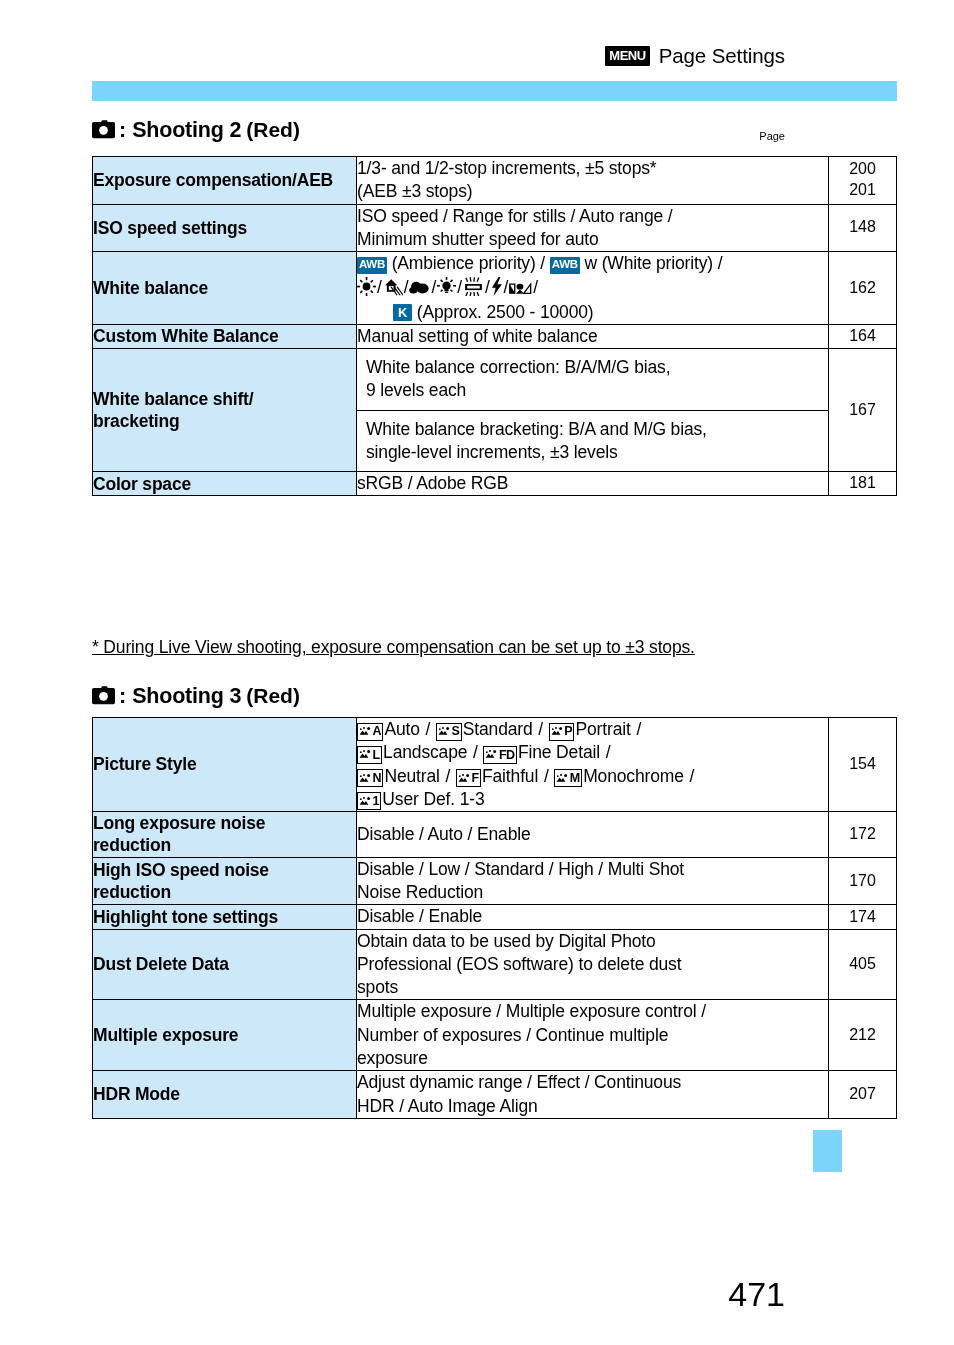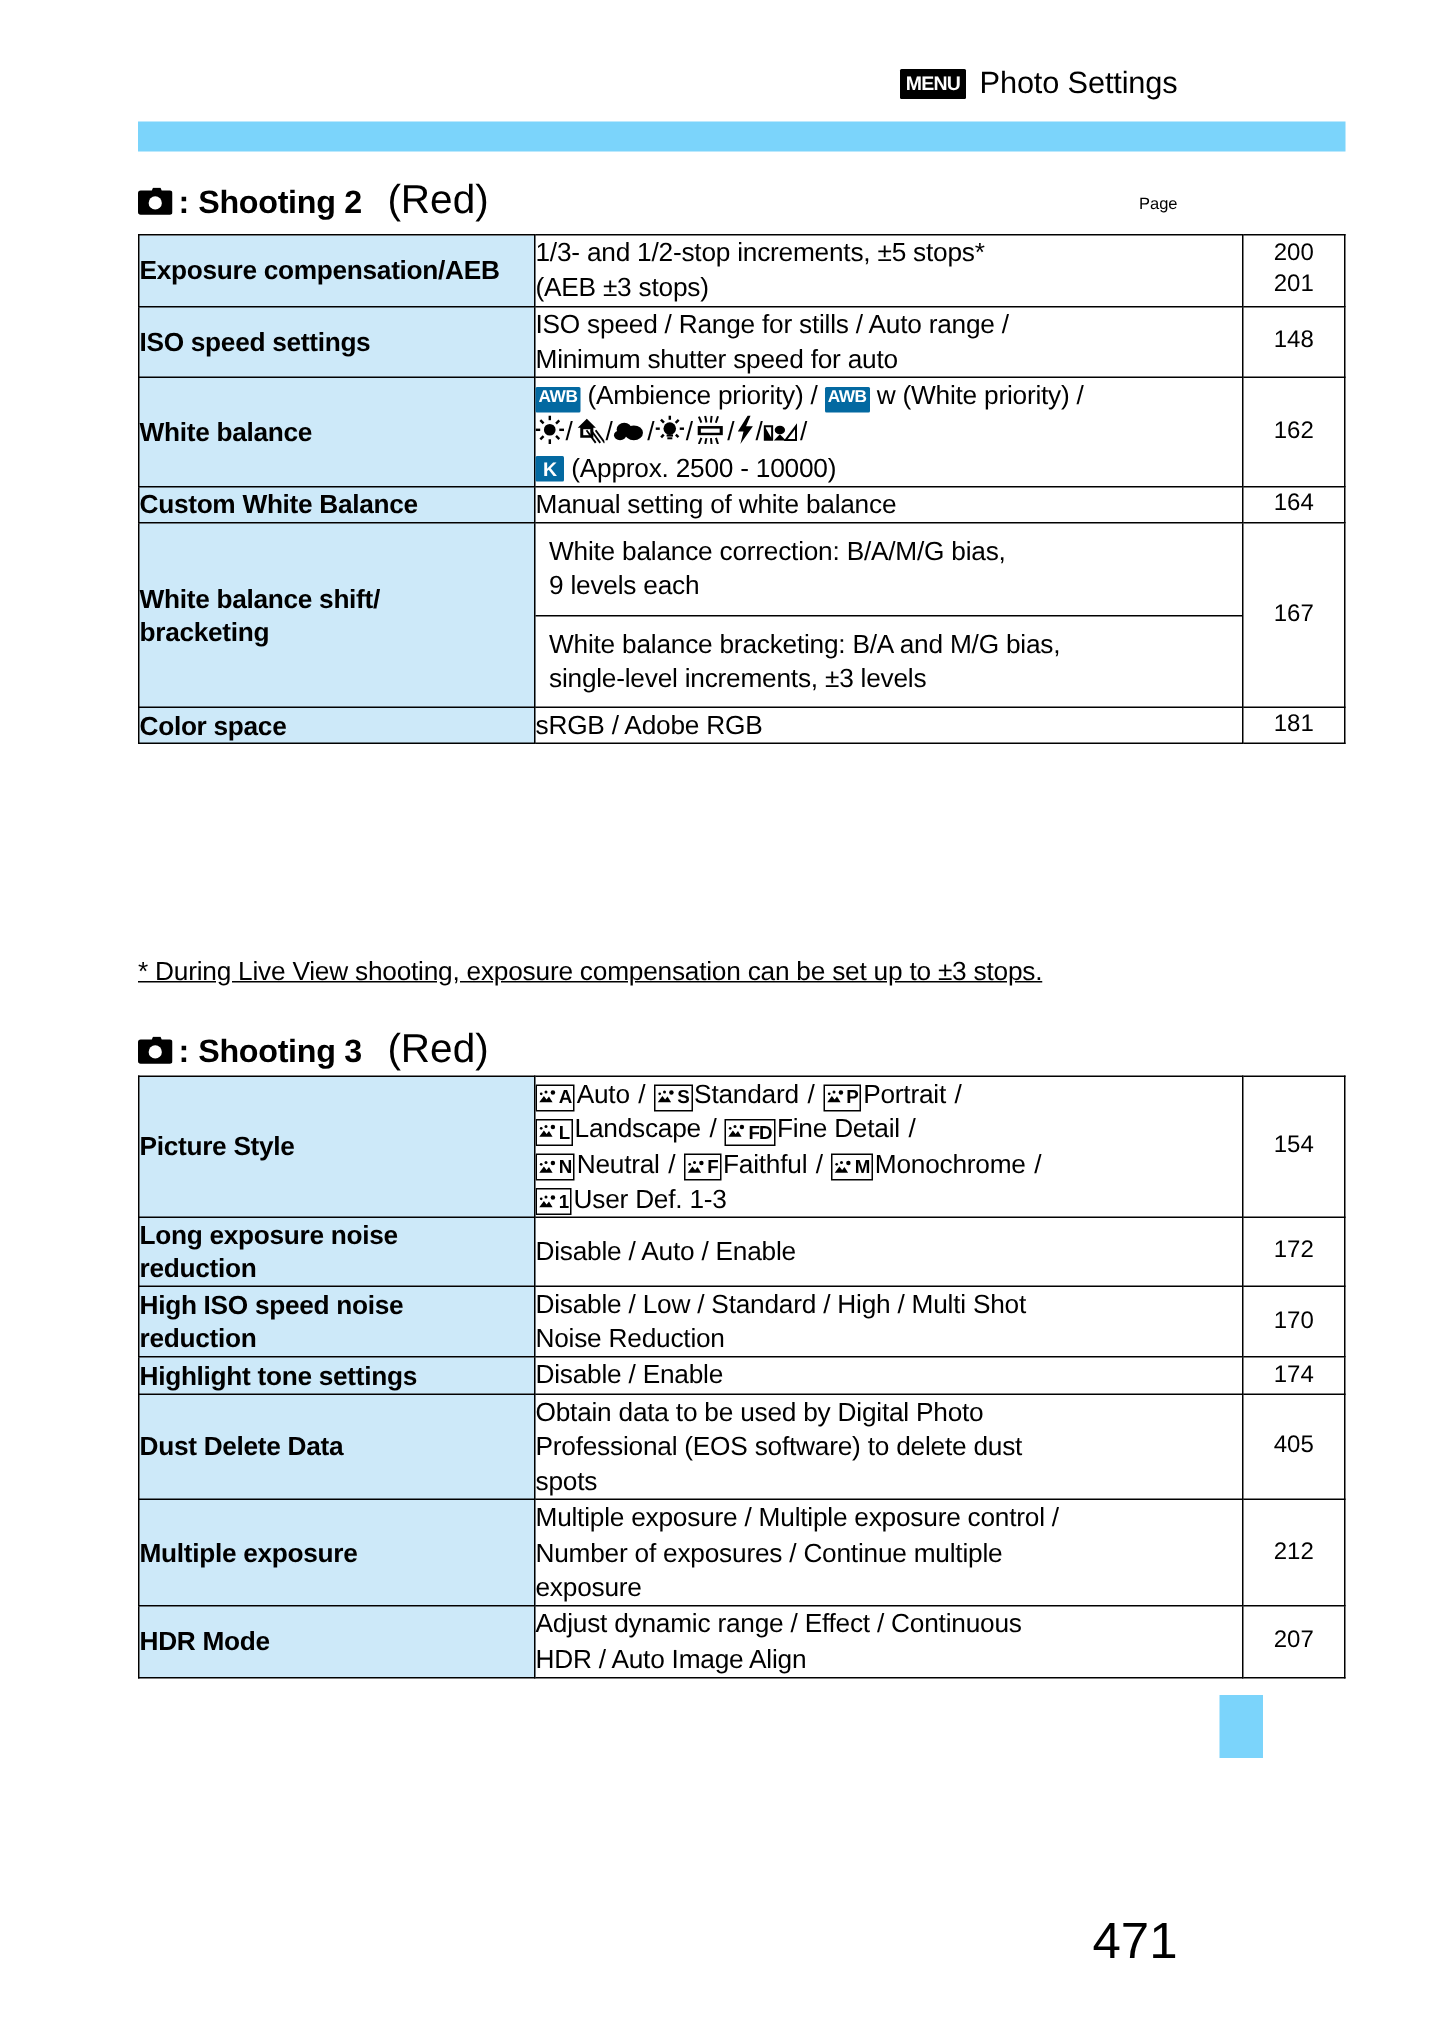--- a/index.html
+++ b/index.html
@@ -73,23 +73,23 @@
     position: relative;
     top: 2px;
     margin-right: 4px;
   }
   .sect-title {
     font-size: 21.5px;
     font-weight: bold;
     letter-spacing: -0.2px;
   }
   .sect-paren {
-    font-size: 27px;
-    font-weight: normal;
-    margin-left: 17px;
+    font-size: 21px;
+    font-weight: bold;
+    margin-left: 5px;
   }
   .sect-colon {
     font-size: 21.5px;
     font-weight: bold;
   }
   .page-label {
     position: absolute;
     right: 57px;
     font-size: 11px;
   }
@@ -232,21 +232,21 @@
   .wb-line { white-space: nowrap; }
   .wb-line .sep { padding: 0 1px; }
 </style>
 </head>
 <body>
 
 <div class="page">
 
   <div class="runhead">
     <span class="menu-badge">MENU</span>
-    <span class="runhead-text">Photo Settings</span>
+    <span class="runhead-text">Page Settings</span>
   </div>
   <div class="headbar"></div>
 
   <div class="sect-head" style="top:118px;">
     <span class="cam ic">
       <svg width="23" height="19" viewBox="0 0 23 19" aria-hidden="true">
         <path d="M6.2 2.0 L9.2 2.0 L10.0 0.2 L15.0 0.2 L15.8 2.0 L21.2 2.0 A1.8 1.8 0 0 1 23 3.8 L23 16.4 A1.8 1.8 0 0 1 21.2 18.2 L1.8 18.2 A1.8 1.8 0 0 1 0 16.4 L0 3.8 A1.8 1.8 0 0 1 1.8 2.0 Z" fill="#000"></path>
         <circle cx="11.5" cy="10.3" r="4.4" fill="#fff"></circle>
       </svg>
     </span>
@@ -364,21 +364,21 @@
                   <g fill="#000">
                 <path d="M0.8 3.0 L6.0 3.0 L6.0 12.4 L0.8 12.4 Z" fill="none" stroke="#000" stroke-width="1.4"></path>
                 <path d="M0.8 12.4 L0.8 3.0 L6.2 12.4 Z"></path>
                 <ellipse cx="11.4" cy="5.6" rx="3.6" ry="3.0"></ellipse>
                 <path d="M7.2 12.9 L15.6 12.9 L11.4 8.6 Z"></path>
                 <path d="M22.6 3.0 L22.6 12.6 L15.4 12.6 Z" fill="none" stroke="#000" stroke-width="1.4"></path>
               </g>
                 </svg>
             </span><span class="sep">/</span>
           </div>
-          <div class="wb-line" style="margin-top:1px;">
+          <div class="wb-line" style="margin-top:1px;padding-left:36px;">
             <span class="badge-solid k">K</span>
             <span>(Approx. 2500 - 10000)</span>
           </div>
         </td>
         <td class="pg">162</td>
       </tr>
 
       <tr>
         <td class="name">Custom White Balance</td>
         <td class="desc">Manual setting of white balance</td>

